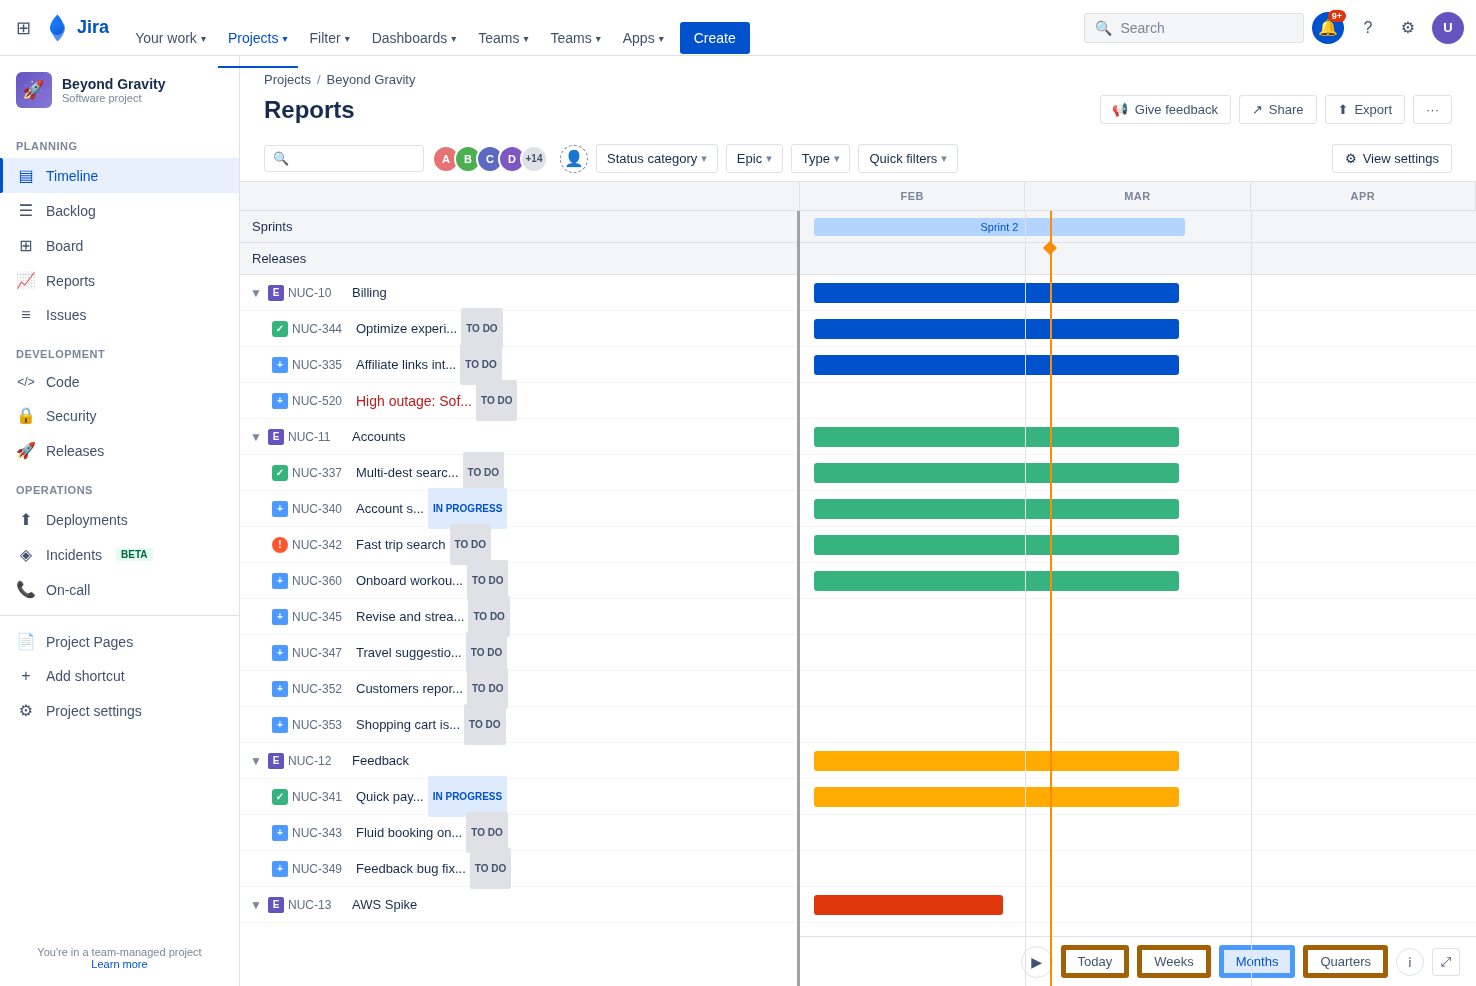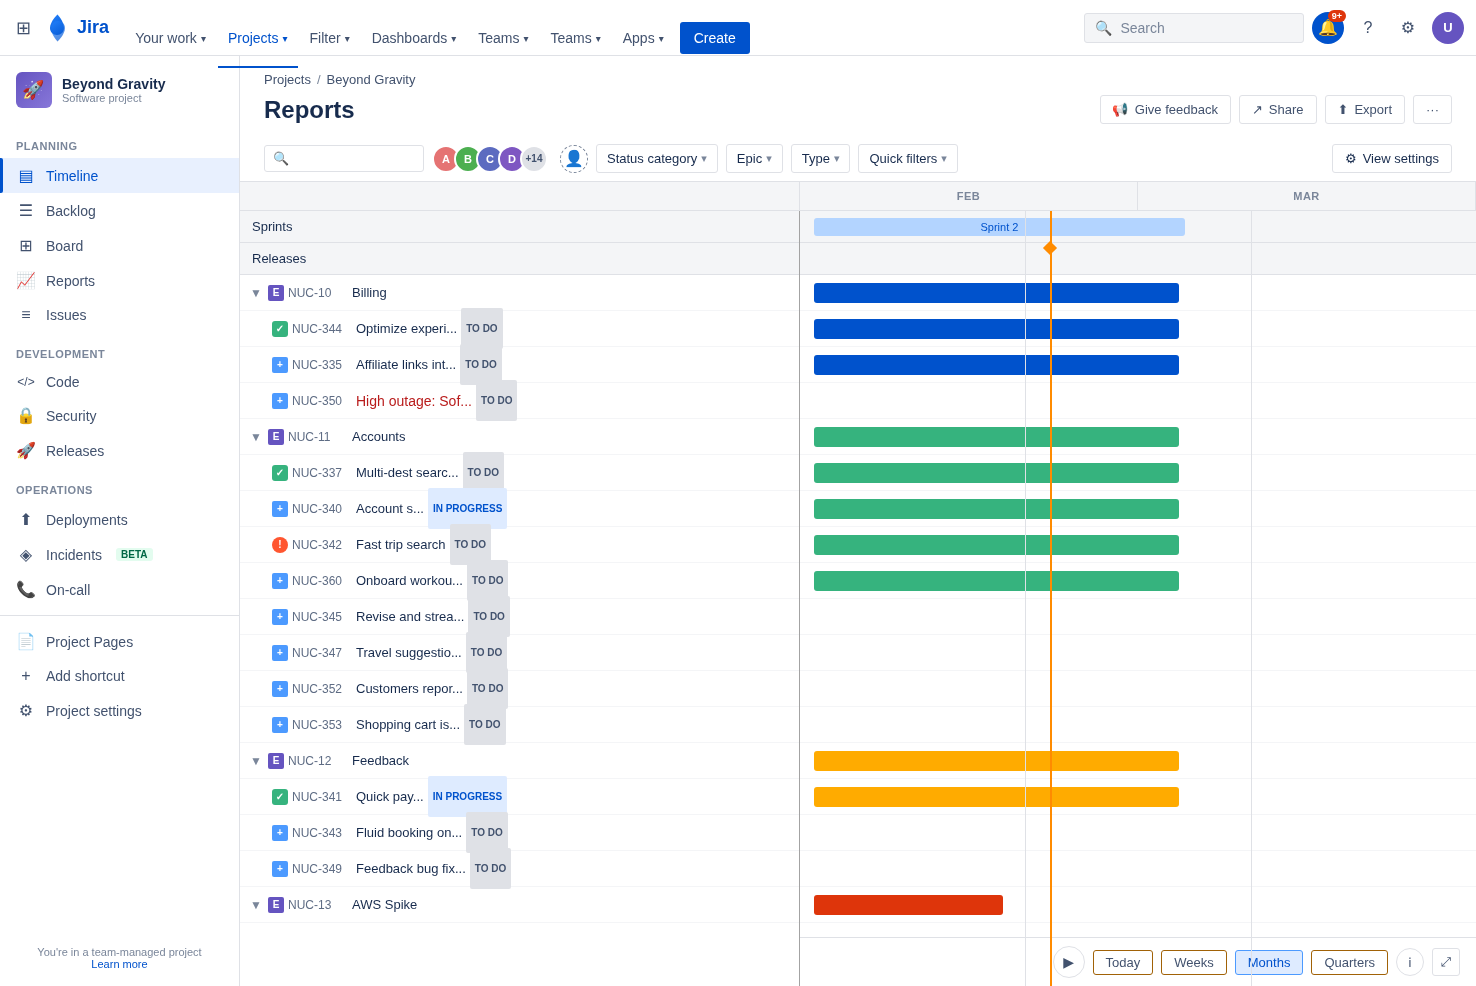--- a/index.html
+++ b/index.html
@@ -150,21 +150,21 @@
       text-transform: uppercase; white-space: nowrap;
     }
     .status-todo { background: #dfe1e6; color: #42526e; }
     .status-inprogress { background: #deebff; color: #0052cc; }
     .bottom-nav-btn {
       width: 32px; height: 32px; border-radius: 50%; display: flex; align-items: center;
       justify-content: center; border: 1px solid #dfe1e6; background: #fff; cursor: pointer;
       color: #42526e; font-size: 14px;
     }
     .time-btn {
-      padding: 4px 12px; border-radius: 3px; border: 1px solid #a16207;
+      padding: 4px 12px; border-radius: 3px; border: 5px solid #a16207;
       background: #fff; cursor: pointer; font-size: 13px; color: #42526e; font-weight: 500;
     }
     .time-btn.active { background: #deebff; color: #0052cc; border-color: #4c9aff; }
     .bottom-info-btn {
       width: 28px; height: 28px; border-radius: 50%; border: 1px solid #dfe1e6;
       background: #fff; display: flex; align-items: center; justify-content: center;
       cursor: pointer; color: #42526e; font-size: 13px;
     }
     .fullscreen-btn {
       width: 28px; height: 28px; border: 1px solid #dfe1e6; background: #fff;
@@ -396,26 +396,27 @@
       </div>
     </div>
 
     <div style="display:flex; flex:1; overflow:hidden; flex-direction:column;">
 
       <div style="display:flex; border-bottom:1px solid #dfe1e6; background:#f4f5f7; flex-shrink:0;">
         <div style="width:560px;min-width:560px; padding:8px 12px; font-size:12px; color:#7a869a; border-right:1px solid #dfe1e6;"></div>
         <div style="flex:1; display:flex;">
           <div class="month-col">FEB</div>
           <div class="month-col">MAR</div>
+          <div class="month-col">APR</div>
         </div>
       </div>
 
       <div style="display:flex; flex:1; overflow:hidden;">
 
-        <div style="width:560px;min-width:560px; overflow-y:auto; border-right:1px solid #a3a3a3;">
+        <div style="width:560px;min-width:560px; overflow-y:auto; border-right:3px solid #a3a3a3;">
 
           <div style="display:flex;align-items:center;height:32px;background:#f4f5f7;border-bottom:1px solid #dfe1e6;padding:0 12px;">
             <span style="font-size:13px;color:#172b4d;font-weight:500;">Sprints</span>
           </div>
 
           <div style="display:flex;align-items:center;height:32px;background:#f4f5f7;border-bottom:1px solid #dfe1e6;padding:0 12px;">
             <span style="font-size:13px;color:#172b4d;font-weight:500;">Releases</span>
           </div>
 
           <div style="display:flex;align-items:center;height:36px;border-bottom:1px solid #f4f5f7;padding:0 8px;gap:4px;">
@@ -434,21 +435,21 @@
 
           <div style="display:flex;align-items:center;height:36px;border-bottom:1px solid #f4f5f7;padding:0 8px 0 32px;gap:4px;">
             <span class="issue-type-icon icon-task">+</span>
             <span style="font-size:12px;color:#5e6c84;min-width:60px;">NUC-335</span>
             <span style="font-size:13px;color:#172b4d;max-width:180px;overflow:hidden;text-overflow:ellipsis;white-space:nowrap;">Affiliate links int...</span>
             <span class="status-badge status-todo">TO DO</span>
           </div>
 
           <div style="display:flex;align-items:center;height:36px;border-bottom:1px solid #f4f5f7;padding:0 8px 0 32px;gap:4px;">
             <span class="issue-type-icon icon-task">+</span>
-            <span style="font-size:12px;color:#5e6c84;min-width:60px;">NUC-350</span>
+            <span style="font-size:12px;color:#5e6c84;min-width:60px;">NUC-520</span>
             <span style="font-size:14px;color:#b91c1c;max-width:180px;overflow:hidden;text-overflow:ellipsis;white-space:nowrap;">High outage: Sof...</span>
             <span class="status-badge status-todo">TO DO</span>
           </div>
 
           <div style="display:flex;align-items:center;height:36px;border-bottom:1px solid #f4f5f7;padding:0 8px;gap:4px;">
             <span style="color:#7a869a;font-size:12px;cursor:pointer;width:16px;text-align:center;">▼</span>
             <span class="issue-type-icon icon-epic">E</span>
             <span style="font-size:12px;color:#5e6c84;min-width:60px;">NUC-11</span>
             <span style="font-size:13px;color:#172b4d;">Accounts</span>
           </div>

